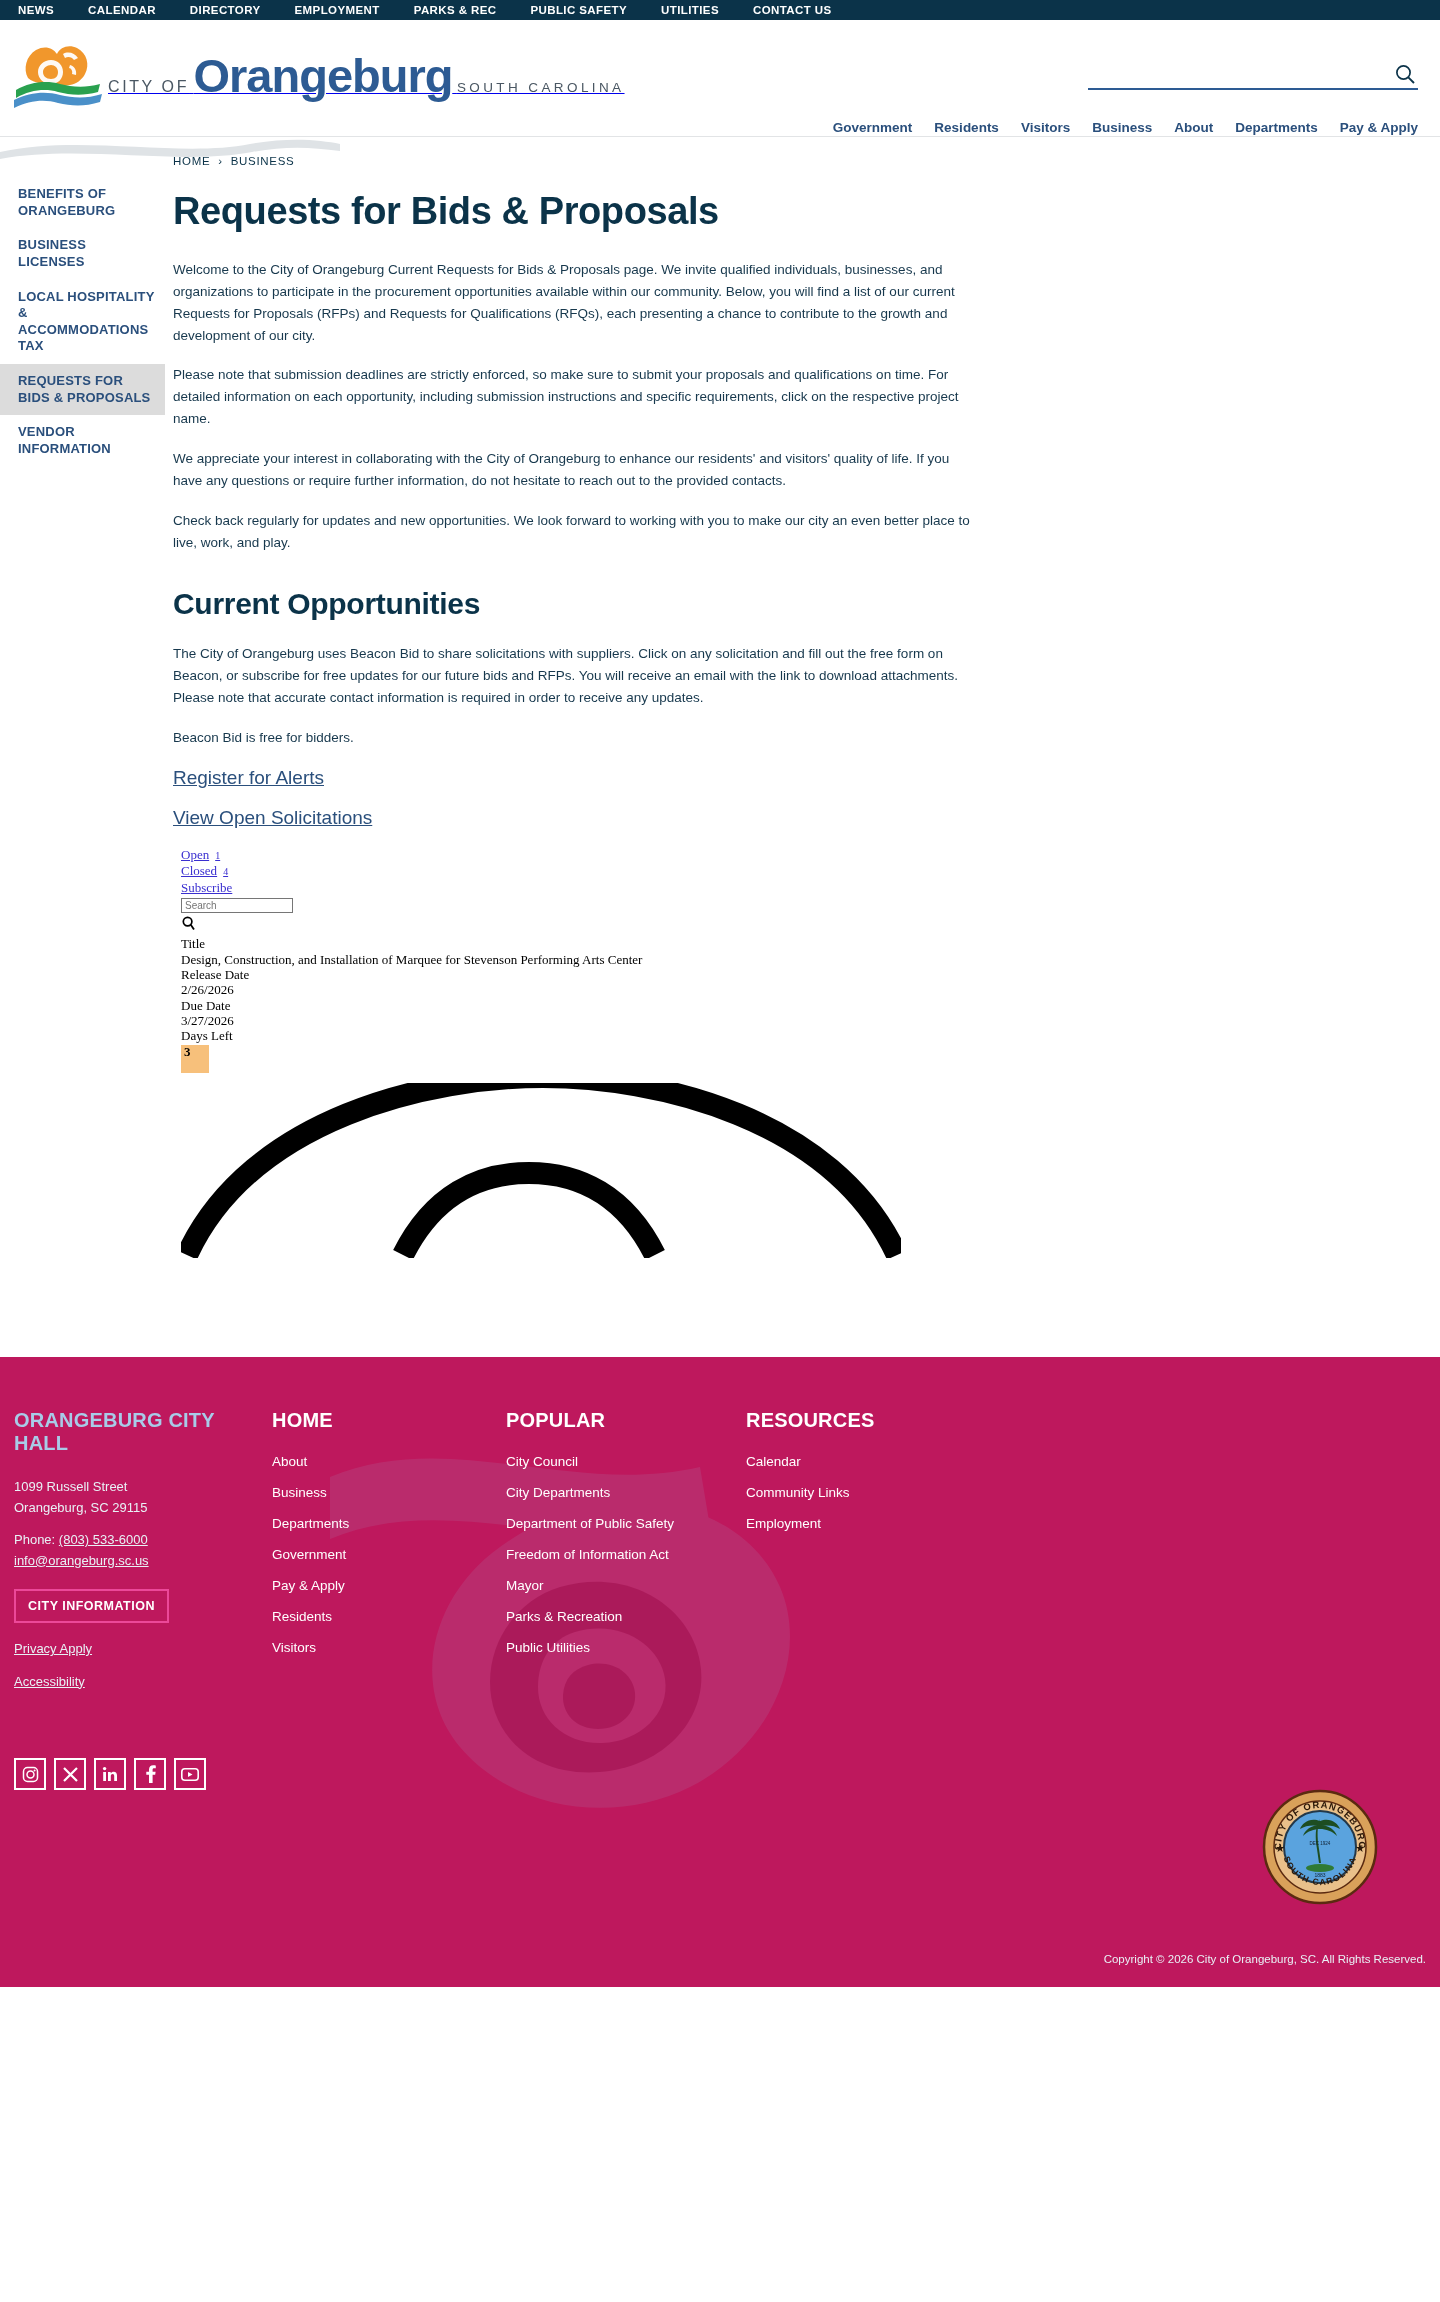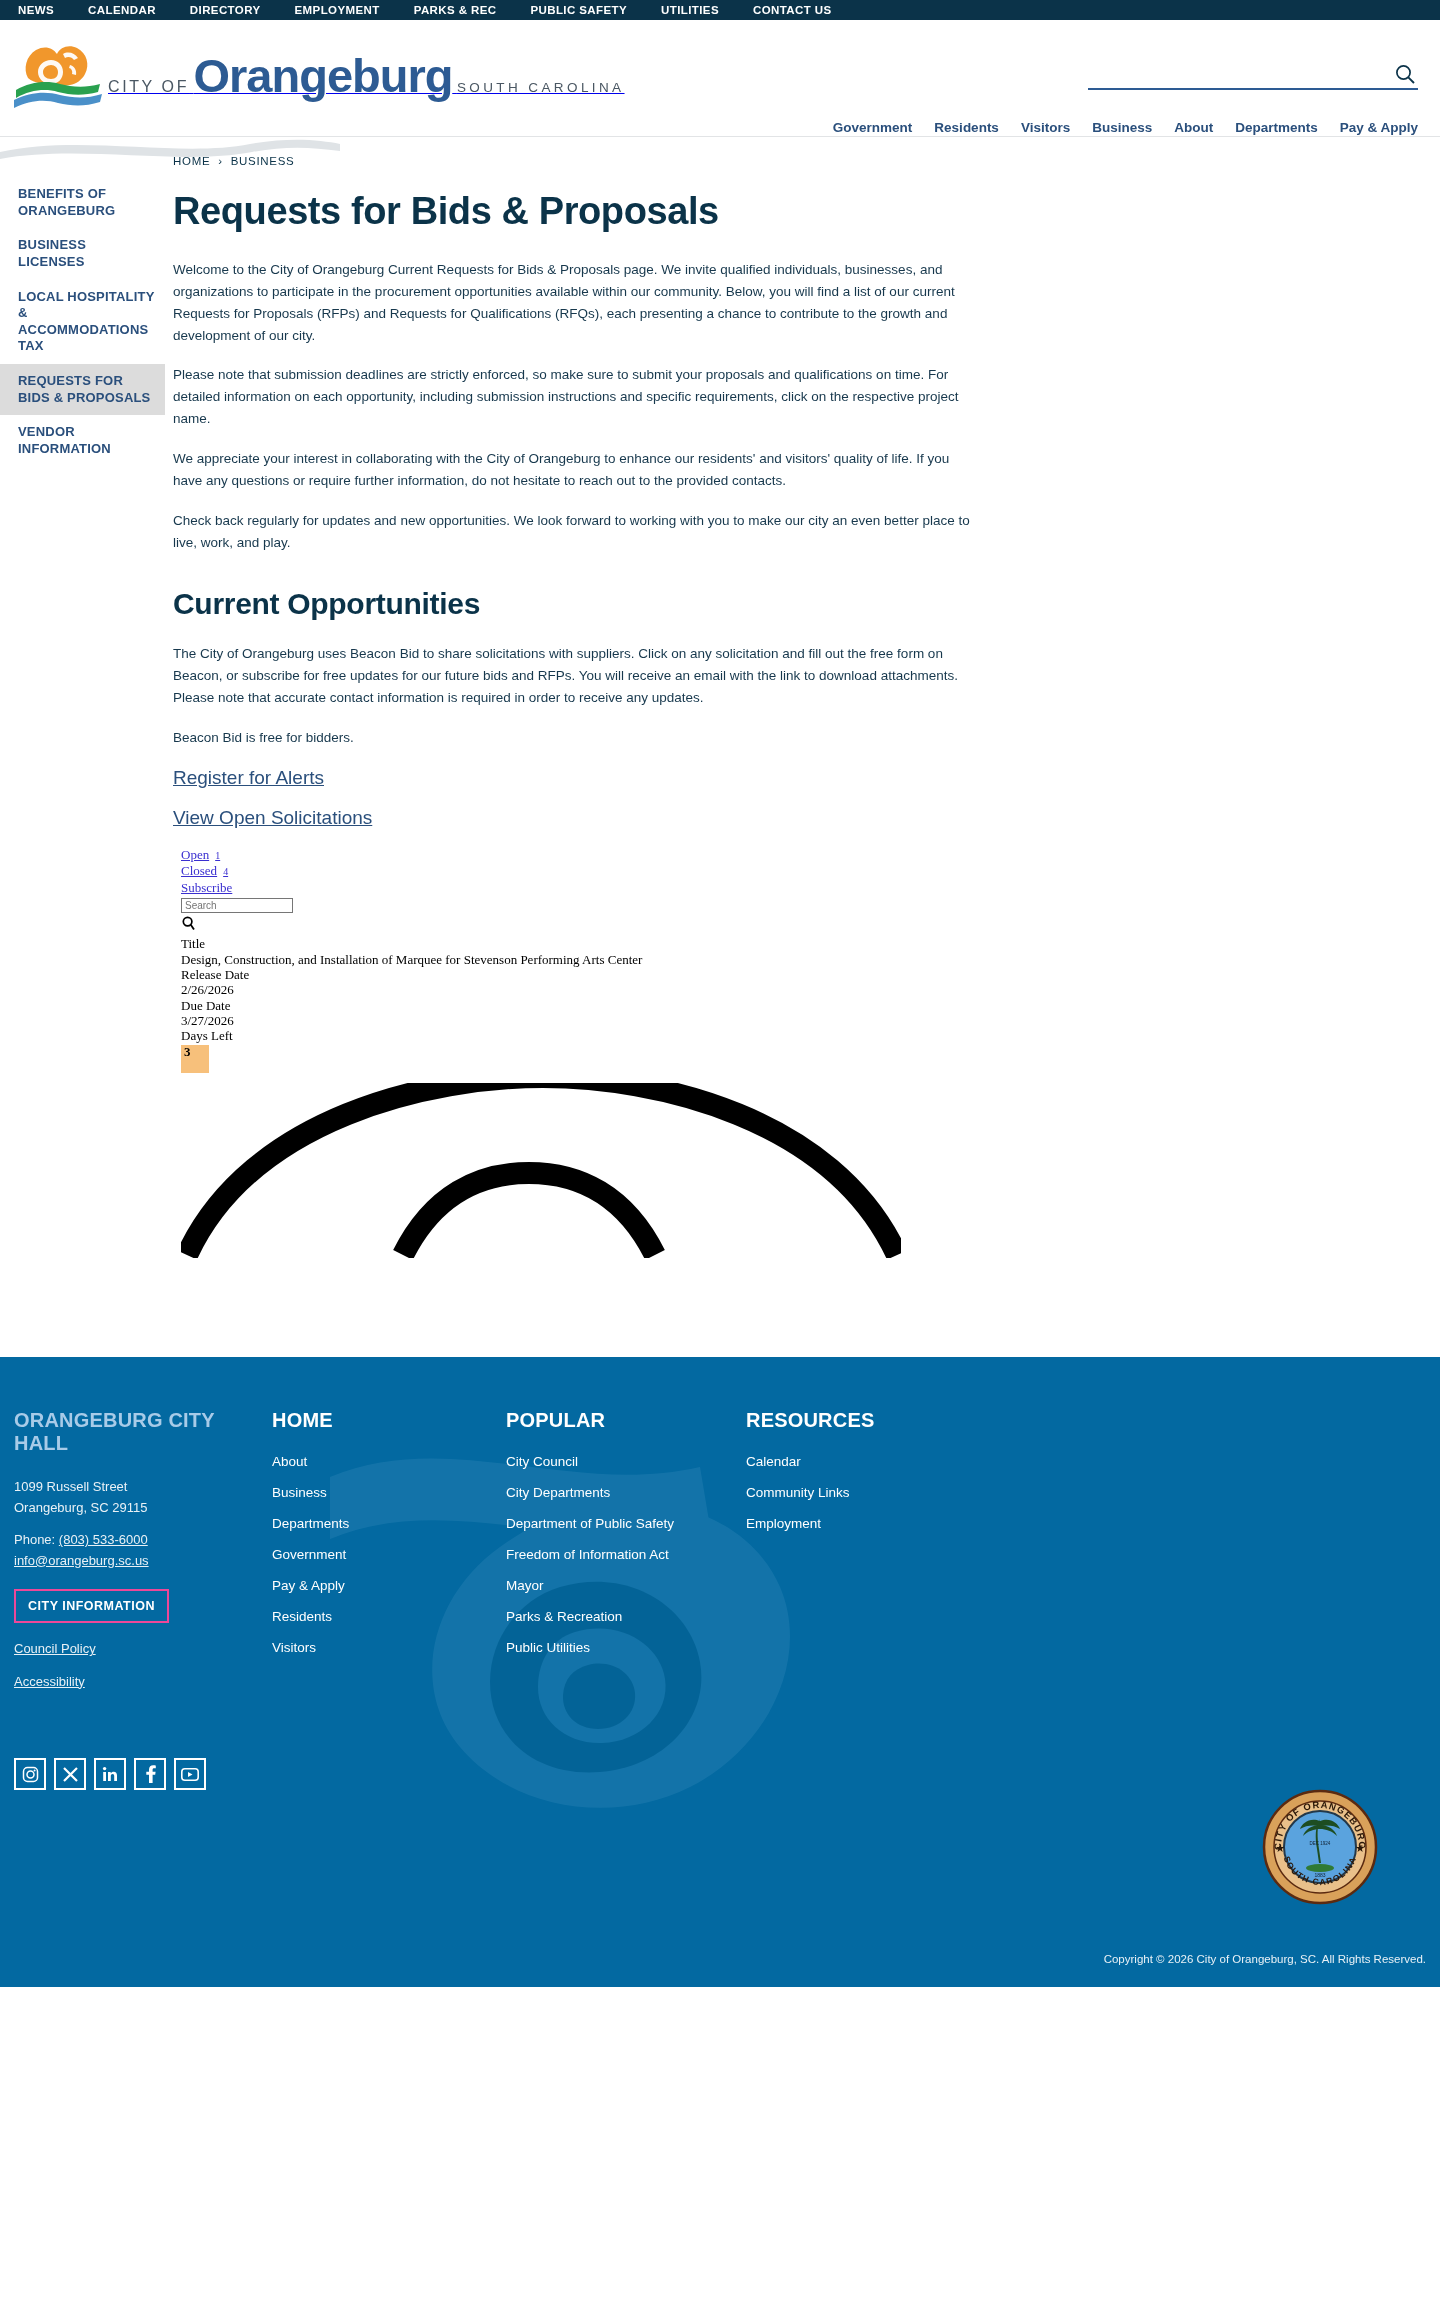--- a/index.html
+++ b/index.html
@@ -127,21 +127,21 @@
   .beacon .val { display:block; }
   .daysbadge {
     display:inline-block; background:#f7c07b; color:#000; font-weight:bold;
     width:28px; height:28px; padding:0 3px; line-height:1.1;
     font-family:"Liberation Serif", serif; font-size:13px;
   }
   .big-arc { margin-top:10px; }
 
   
   footer {
-    background:#0369a1; color:#fff; position:relative; overflow:hidden;
+    background:#be185d; color:#fff; position:relative; overflow:hidden;
     padding:52px 0 0 0; min-height:630px;
   }
   .footer-bg {
     position:absolute; left:330px; top:90px; width:620px; height:480px;
     opacity:.10; pointer-events:none;
   }
   .footer-cols {
     display:flex; padding:0 14px; position:relative; z-index:2;
   }
   .fcol { }
@@ -345,21 +345,21 @@
       <div class="f-gap"></div>
       <div class="f-line">
         <span>Phone:</span>
         <a class="f-underlink" href="#">(803) 533-6000</a>
       </div>
       <div class="f-line">
         <a class="f-underlink" href="#">info@orangeburg.sc.us</a>
       </div>
       <a class="cityinfo-btn" href="#">CITY INFORMATION</a>
       <div class="f-line">
-        <a class="f-underlink" href="#">Council Policy</a>
+        <a class="f-underlink" href="#">Privacy Apply</a>
       </div>
       <div class="f-gap"></div>
       <div class="f-line">
         <a class="f-underlink" href="#">Accessibility</a>
       </div>
     </div>
 
     <div class="fcol c2">
       <div class="f-title white">HOME</div>
       <a class="f-link" href="#">About</a>

